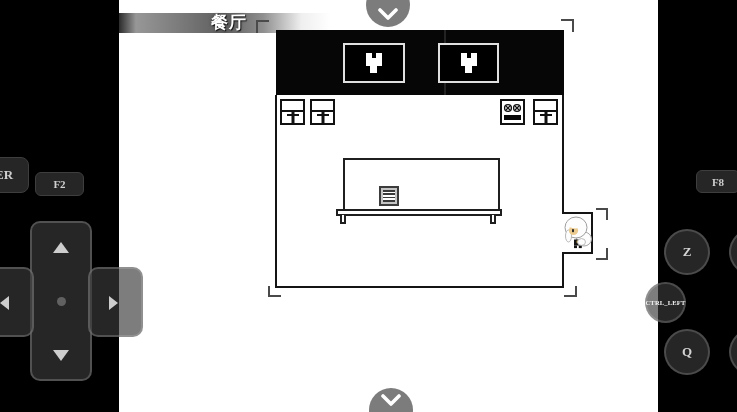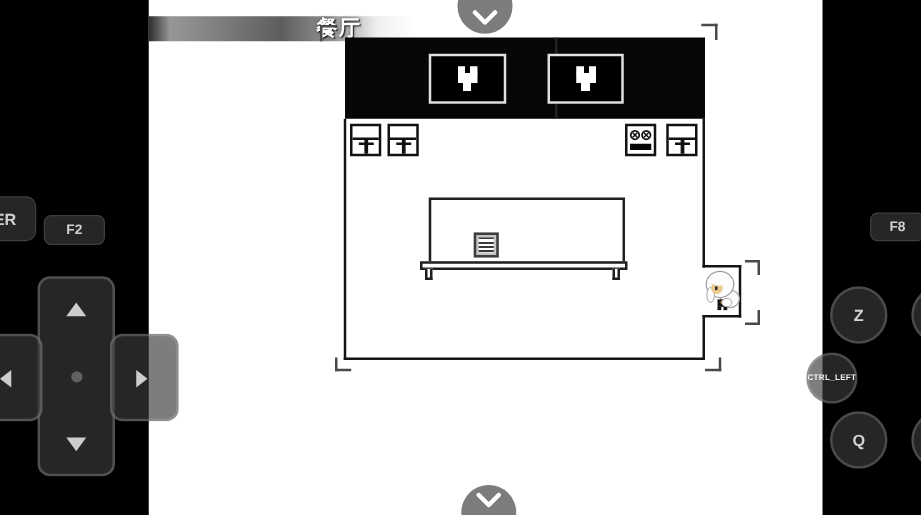--- a/index.html
+++ b/index.html
@@ -1,18 +1,18 @@
 <!DOCTYPE html>
 <html><head>
 <meta charset="utf-8">
 <style>
   html,body{margin:0;padding:0;background:#000;}
   #stage{
     position:relative;width:737px;height:412px;overflow:hidden;
-    background:#ffffff;font-family:Liberation Sans, sans-serif;text-align:center;
+    background:#ffffff;font-family:Liberation Serif, serif;
     -webkit-font-smoothing:antialiased;
   }
   .abs{position:absolute;}
   
   #panel-left{left:0;top:0;width:119px;height:412px;background:#000;}
   #panel-right{left:658px;top:0;width:79px;height:412px;background:#000;}
 
   
   #game{left:0;top:0;width:737px;height:412px;}
 

